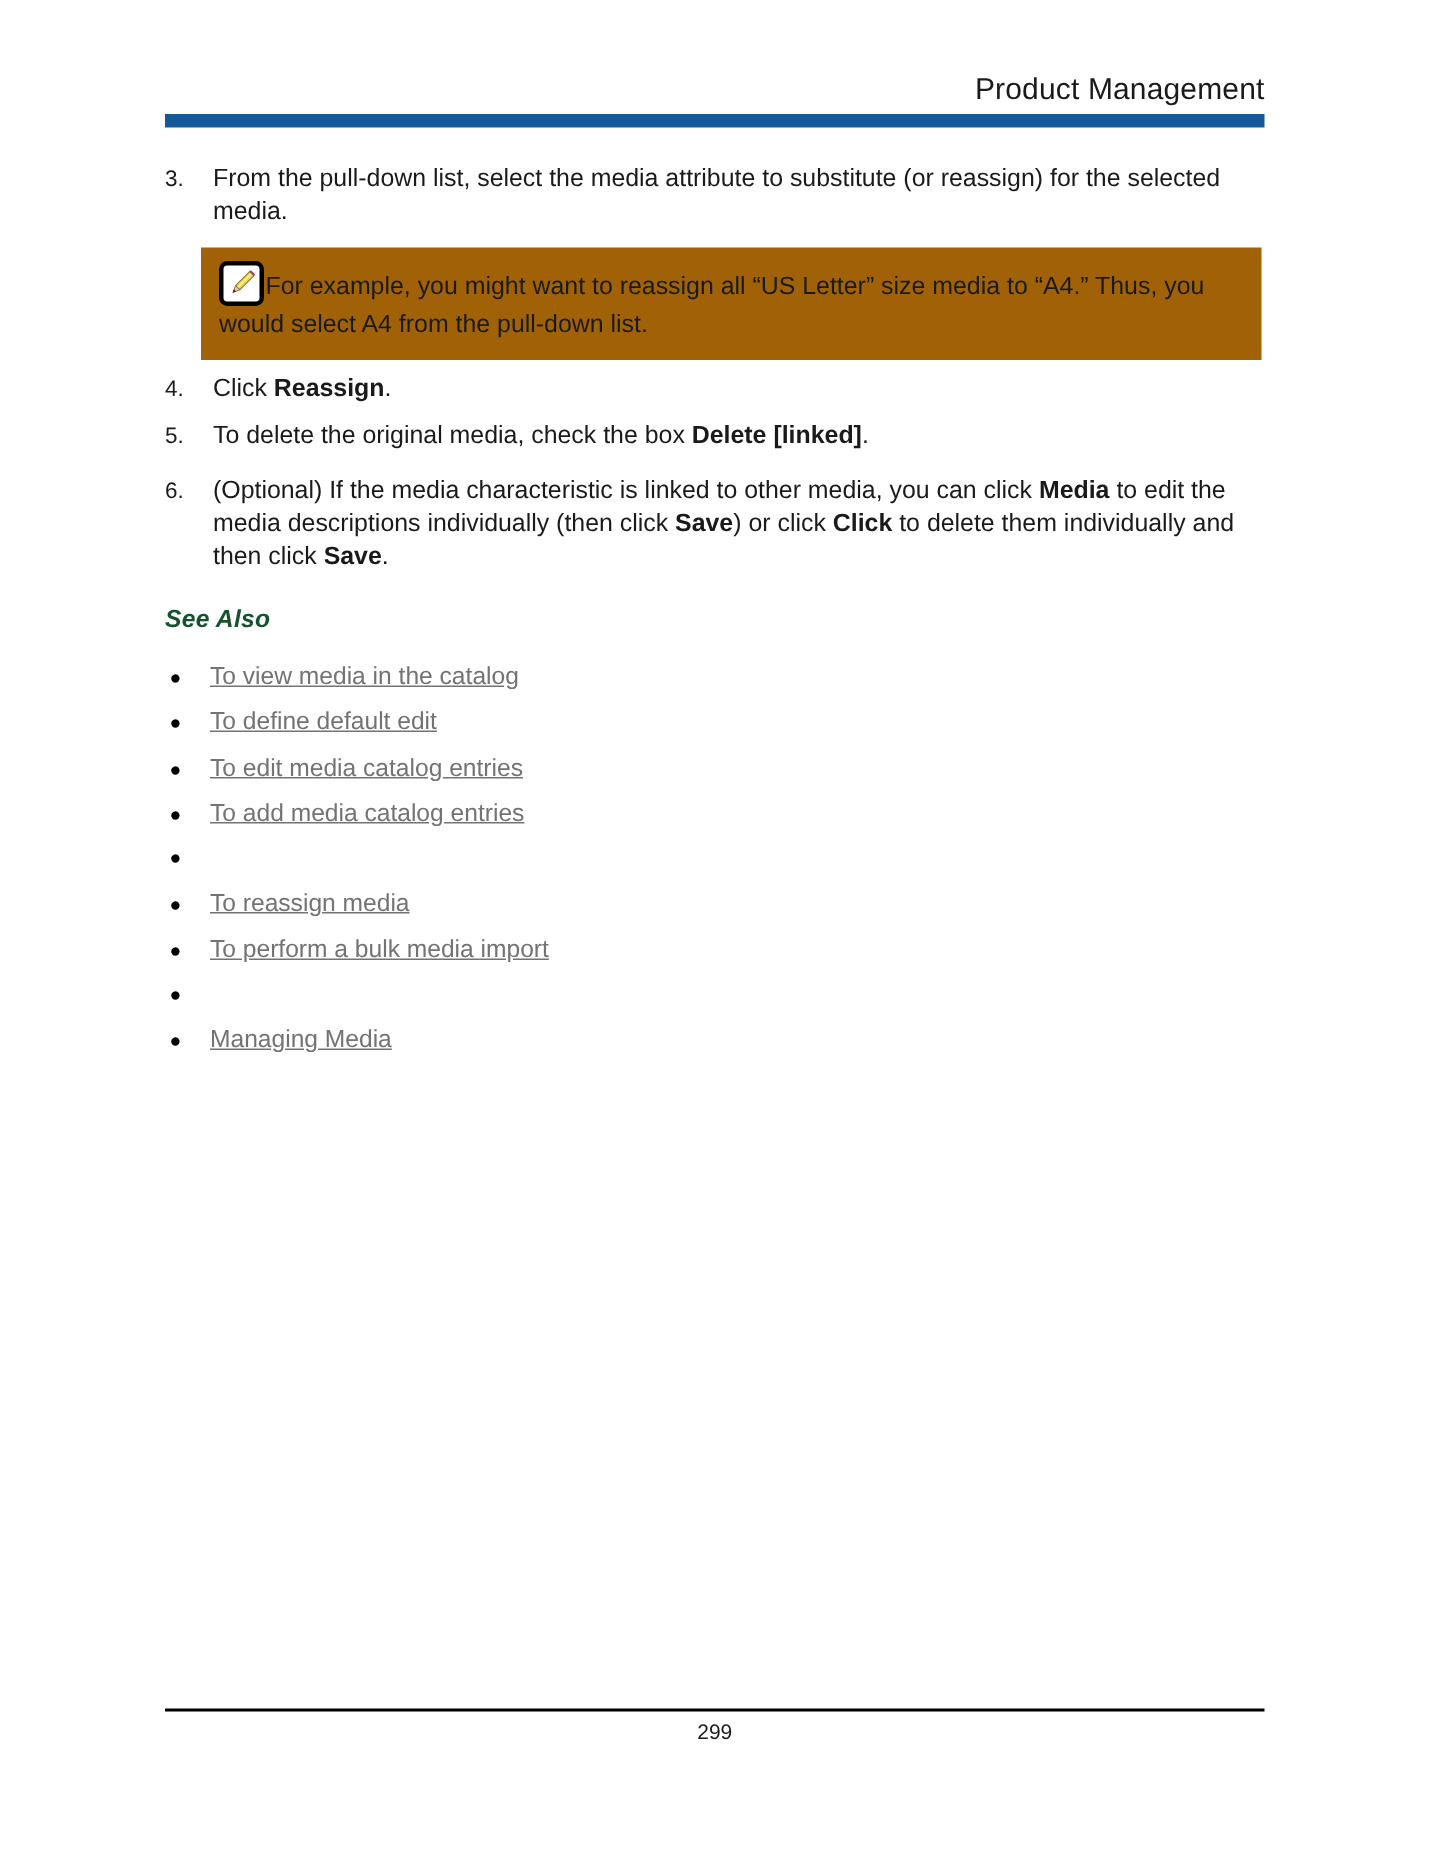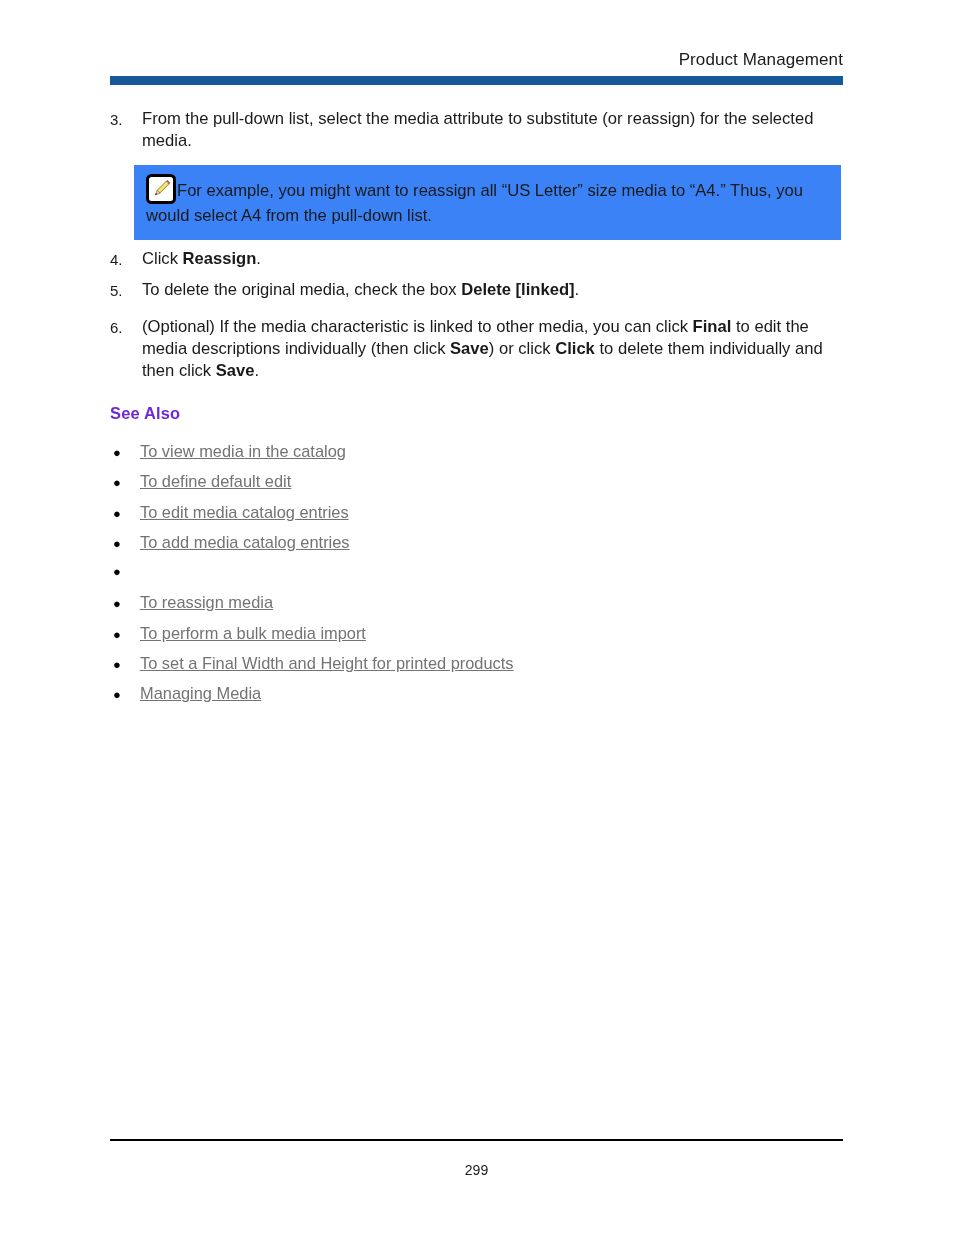--- a/index.html
+++ b/index.html
@@ -25,21 +25,21 @@
 
   
   .header {
     position: absolute;
     left: 110px;
     top: 50px;
     width: 733px;
   }
   .header-title {
     text-align: right;
-    font-size: 17px;
+    font-size: 20px;
     color: #1a1a1a;
     line-height: 20px;
     letter-spacing: 0.1px;
   }
   .header-rule {
     margin-top: 6px;
     height: 9px;
     width: 733px;
     background: #15599a;
   }
@@ -73,42 +73,43 @@
 
   .gap-3 { height: 13px; }
   .gap-4 { height: 8px; }
   .gap-5 { height: 8px; }
   .gap-6 { height: 14px; }
 
   
   .note-box {
     margin-left: 24px;
     width: 707px;
-    background: #3b82f6;
+    background: #a16207;
     box-sizing: border-box;
     padding: 9px 14px 12px 12px;
     font-size: 16.6px;
     line-height: 24px;
     color: #1a1a1a;
   }
   .note-icon {
     display: inline-block;
     vertical-align: -8px;
     width: 30px;
     height: 30px;
     margin-right: 1px;
   }
   .note-icon svg { display: block; }
 
   
   .see-also {
     margin-top: 22px;
     font-size: 16.4px;
     font-weight: bold;
-    color: #6d28d9;
+    font-style: italic;
+    color: #14532d;
     letter-spacing: 0.2px;
   }
 
   .link-list {
     margin-top: 13px;
     list-style: none;
     padding: 0;
   }
   .link-row {
     display: flex;
@@ -137,21 +138,21 @@
     left: 110px;
     top: 1139px;
     width: 733px;
   }
   .footer-rule {
     height: 1.5px;
     background: #000;
     width: 733px;
   }
   .footer-page {
-    margin-top: 21px;
+    margin-top: 5px;
     text-align: center;
     font-size: 14px;
     color: #1a1a1a;
   }
 </style>
 </head>
 <body>
 
 <div class="page">
 
@@ -195,21 +196,21 @@
 
     <div class="numbered-item">
       <div class="num">5.</div>
       <div class="item-text"><span>To delete the original media, check the box </span><b>Delete [linked]</b><span>.</span></div>
     </div>
 
     <div class="gap-6"></div>
 
     <div class="numbered-item">
       <div class="num">6.</div>
-      <div class="item-text"><span>(Optional) If the media characteristic is linked to other media, you can click </span><b>Final</b><span> to edit the media descriptions individually (then click </span><b>Save</b><span>) or click </span><b>Click</b><span> to delete them individually and then click </span><b>Save</b><span>.</span></div>
+      <div class="item-text"><span>(Optional) If the media characteristic is linked to other media, you can click </span><b>Media</b><span> to edit the media descriptions individually (then click </span><b>Save</b><span>) or click </span><b>Click</b><span> to delete them individually and then click </span><b>Save</b><span>.</span></div>
     </div>
 
     <div class="see-also">See Also</div>
 
     <ul class="link-list">
         <li class="link-row">
           <span class="bullet">●</span>
           <a href="#">To view media in the catalog</a>
         </li>
         <li class="link-row">
@@ -230,21 +231,20 @@
         <li class="link-row">
           <span class="bullet">●</span>
           <a href="#">To reassign media</a>
         </li>
         <li class="link-row">
           <span class="bullet">●</span>
           <a href="#">To perform a bulk media import</a>
         </li>
         <li class="link-row">
           <span class="bullet">●</span>
-          <a href="#">To set a Final Width and Height for printed products</a>
         </li>
         <li class="link-row">
           <span class="bullet">●</span>
           <a href="#">Managing Media</a>
         </li>
       </ul>
 
   </div>
 
   <div class="footer">

